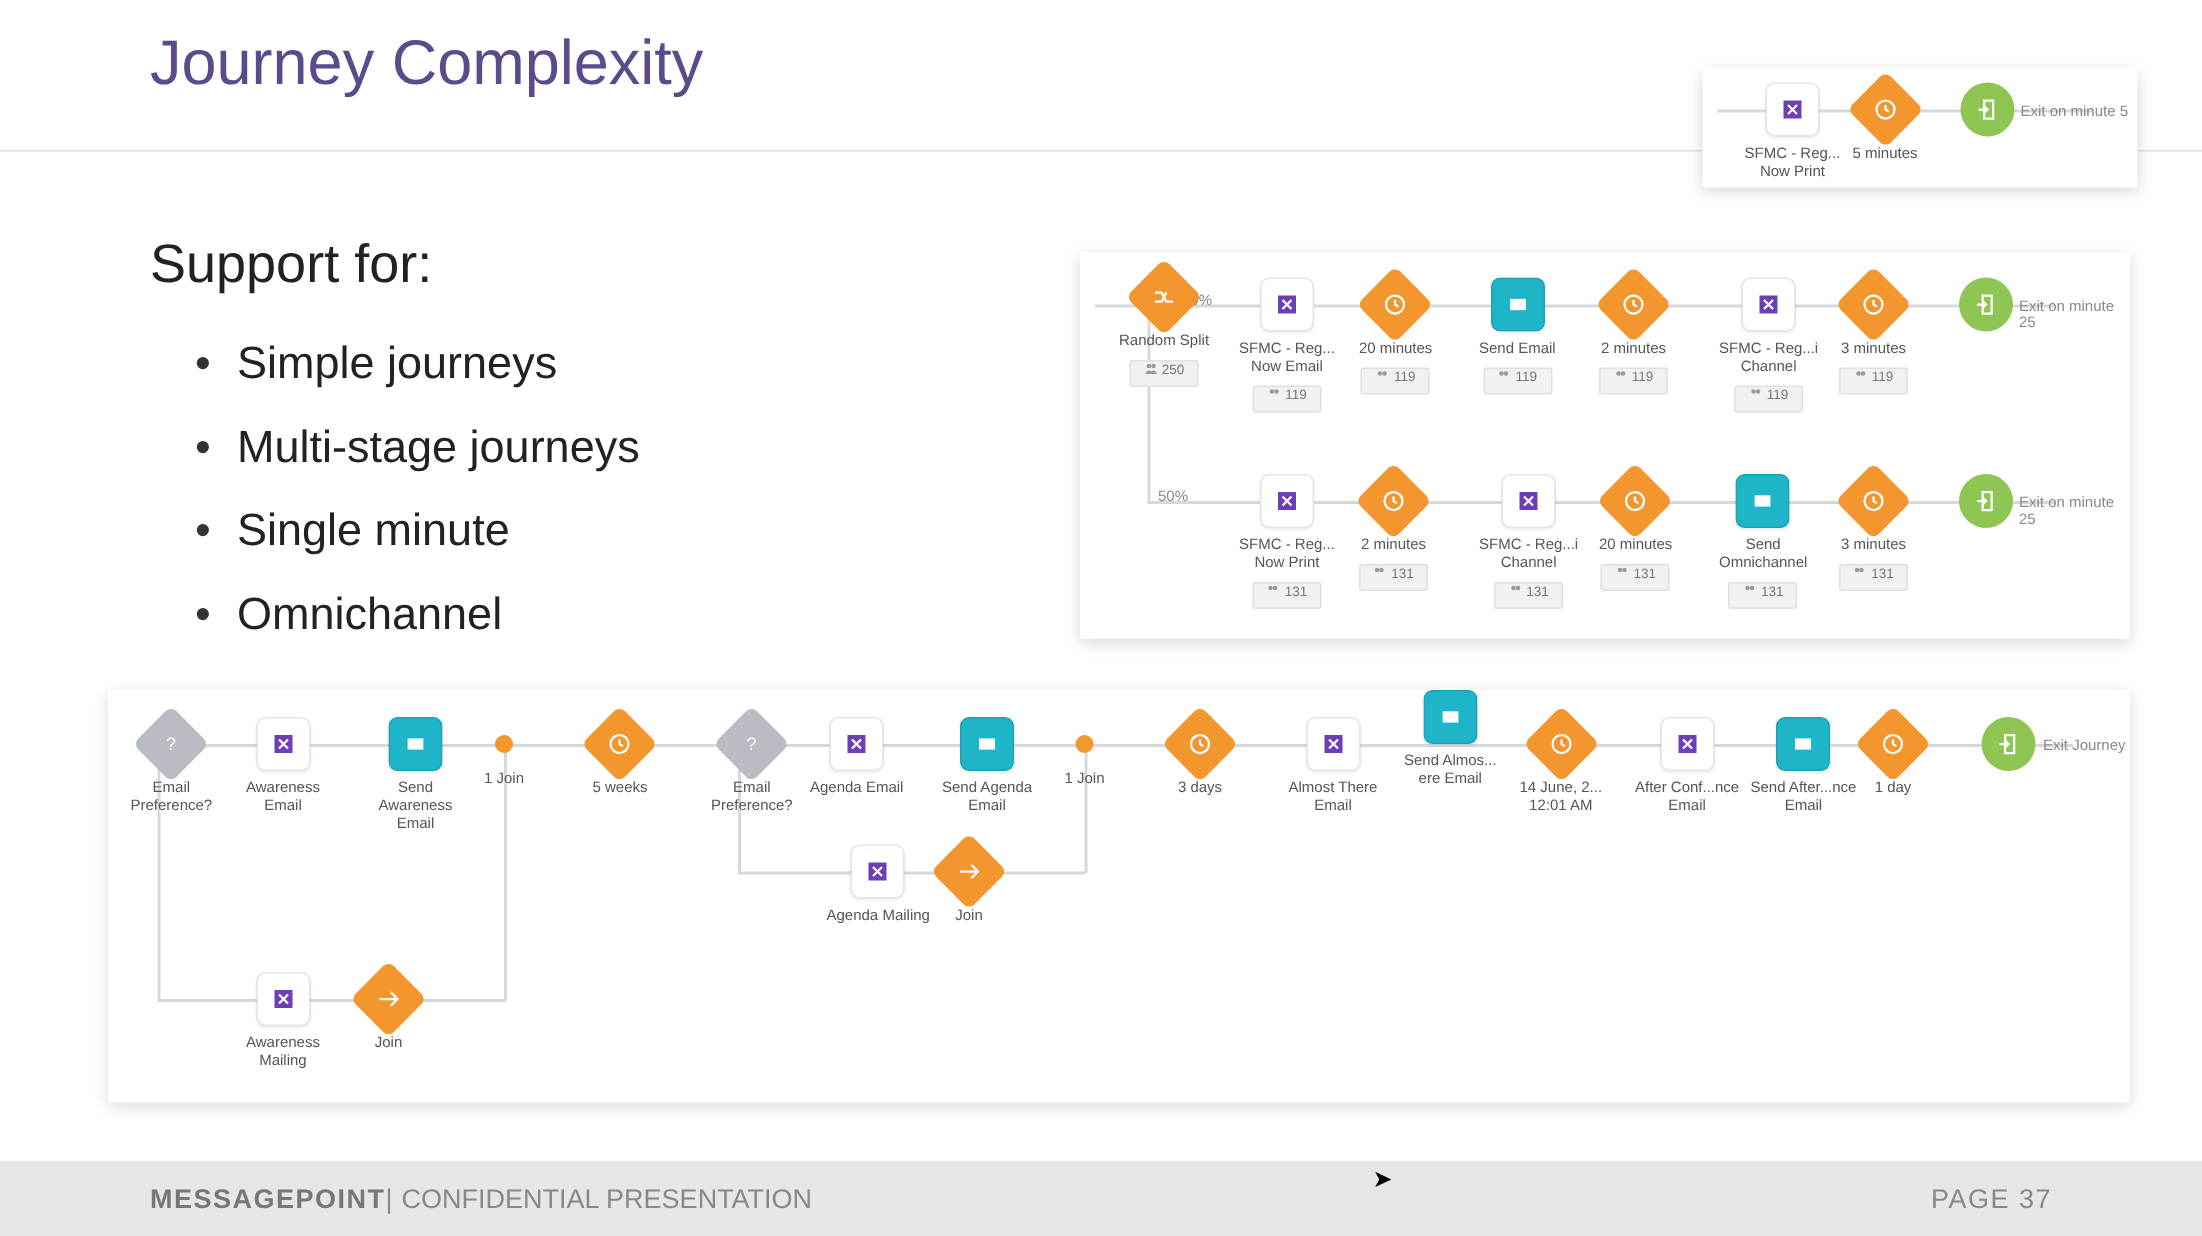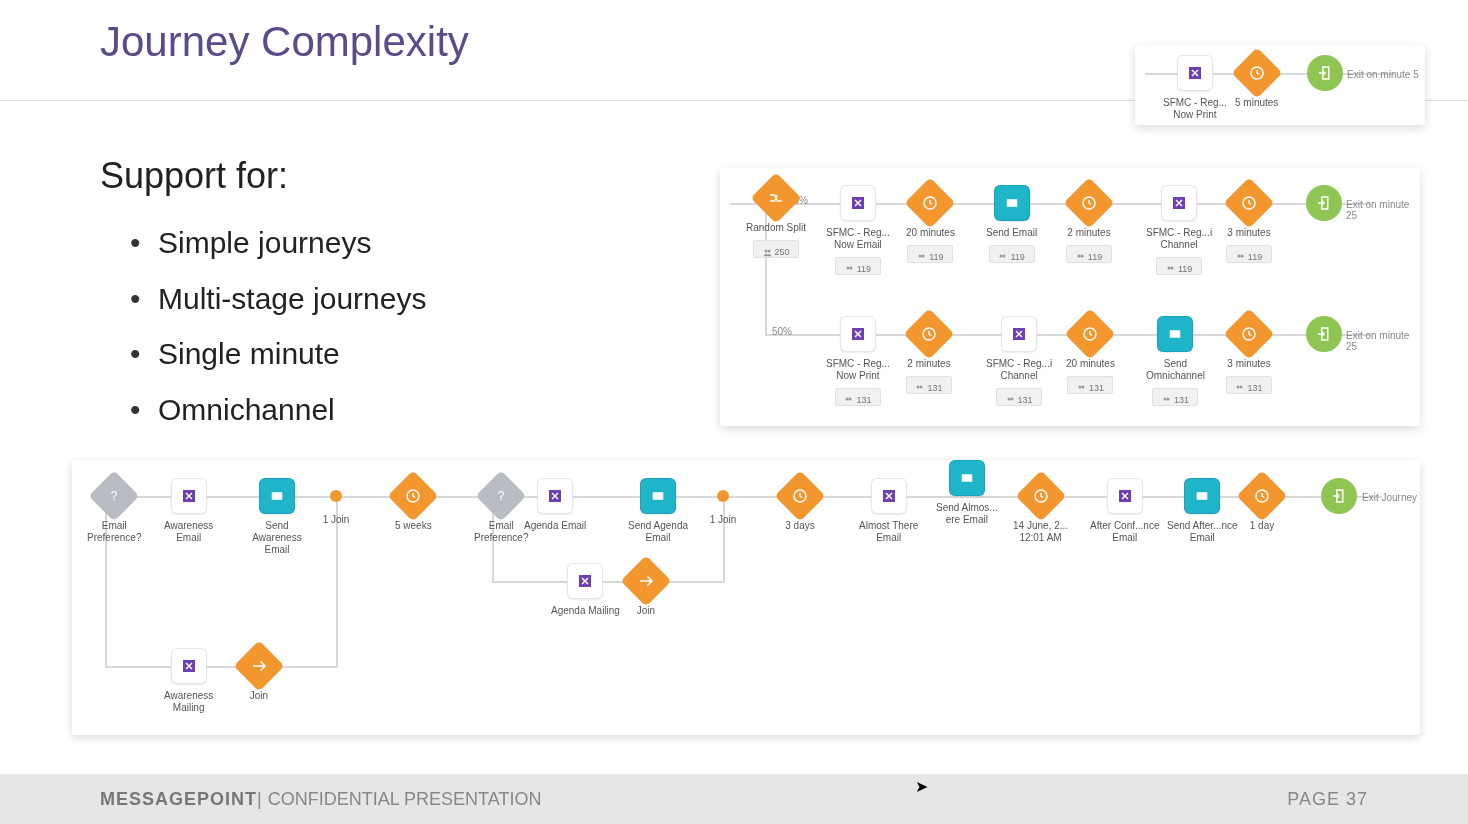--- a/index.html
+++ b/index.html
@@ -25,21 +25,21 @@
   .box svg{width:18px;height:18px}
   .diamond{width:36px;height:36px;margin:0 auto;transform:rotate(45deg);border-radius:5px;display:flex;align-items:center;justify-content:center}
   .diamond.orange{background:#f2962d}
   .diamond.gray{background:#b9bcc2}
   .diamond svg{transform:rotate(-45deg);width:18px;height:18px;fill:#fff}
   .circ{width:36px;height:36px;margin:0 auto;border-radius:50%;background:#8fc553;display:flex;align-items:center;justify-content:center}
   .circ svg{width:18px;height:18px;fill:#fff}
   .dot{width:12px;height:12px;border-radius:50%;background:#f2962d;margin:12px auto}
   .lbl{font-size:10px;color:#555;margin-top:6px;line-height:1.2;max-width:72px}
   .side{font-size:10px;color:#888;position:absolute}
-  .badge{width:46px;height:18px;margin:6px auto 0;background:#f1f1f4;border:1px solid #e0e0e4;border-radius:2px;font-size:9px;color:#777;display:flex;align-items:flex-end;justify-content:center;gap:3px}
+  .badge{width:46px;height:18px;margin:6px auto 0;background:#f1f1f4;border:1px solid #e0e0e4;border-radius:2px;font-size:9px;color:#777;display:flex;align-items:flex-start;justify-content:center;gap:3px}
   .badge svg{width:9px;height:9px;fill:#999}
   .conn{position:absolute;background:#d7d8dc}
   .conn.h{height:2px}
   .conn.v{width:2px}
   .cursor{position:absolute;left:915px;bottom:28px;font-size:16px;color:#000}
 </style>
 </head>
 <body>
 
 <div class="title">Journey Complexity</div>
@@ -365,21 +365,21 @@
     <div class="lbl">5 weeks</div>
   </div>
   <div class="node" style="top:18px;left:402px">
     <div class="diamond gray">
         <svg viewBox="0 0 24 24">
           <text x="12" y="17" text-anchor="middle" font-size="16" fill="#fff">?</text>
         </svg>
       </div>
     <div class="lbl">Email<br>Preference?</div>
   </div>
-  <div class="node" style="top:18px;left:452px">
+  <div class="node" style="top:18px;left:468px">
     <div class="box">
         <svg viewBox="0 0 24 24">
           <rect x="4" y="4" width="16" height="16" fill="#6d3fb3"></rect>
           <path d="M8 8l8 8M16 8l-8 8" stroke="#fff" stroke-width="2"></path>
         </svg>
       </div>
     <div class="lbl">Agenda Email</div>
   </div>
   <div class="node" style="top:18px;left:556px">
     <div class="box teal">

